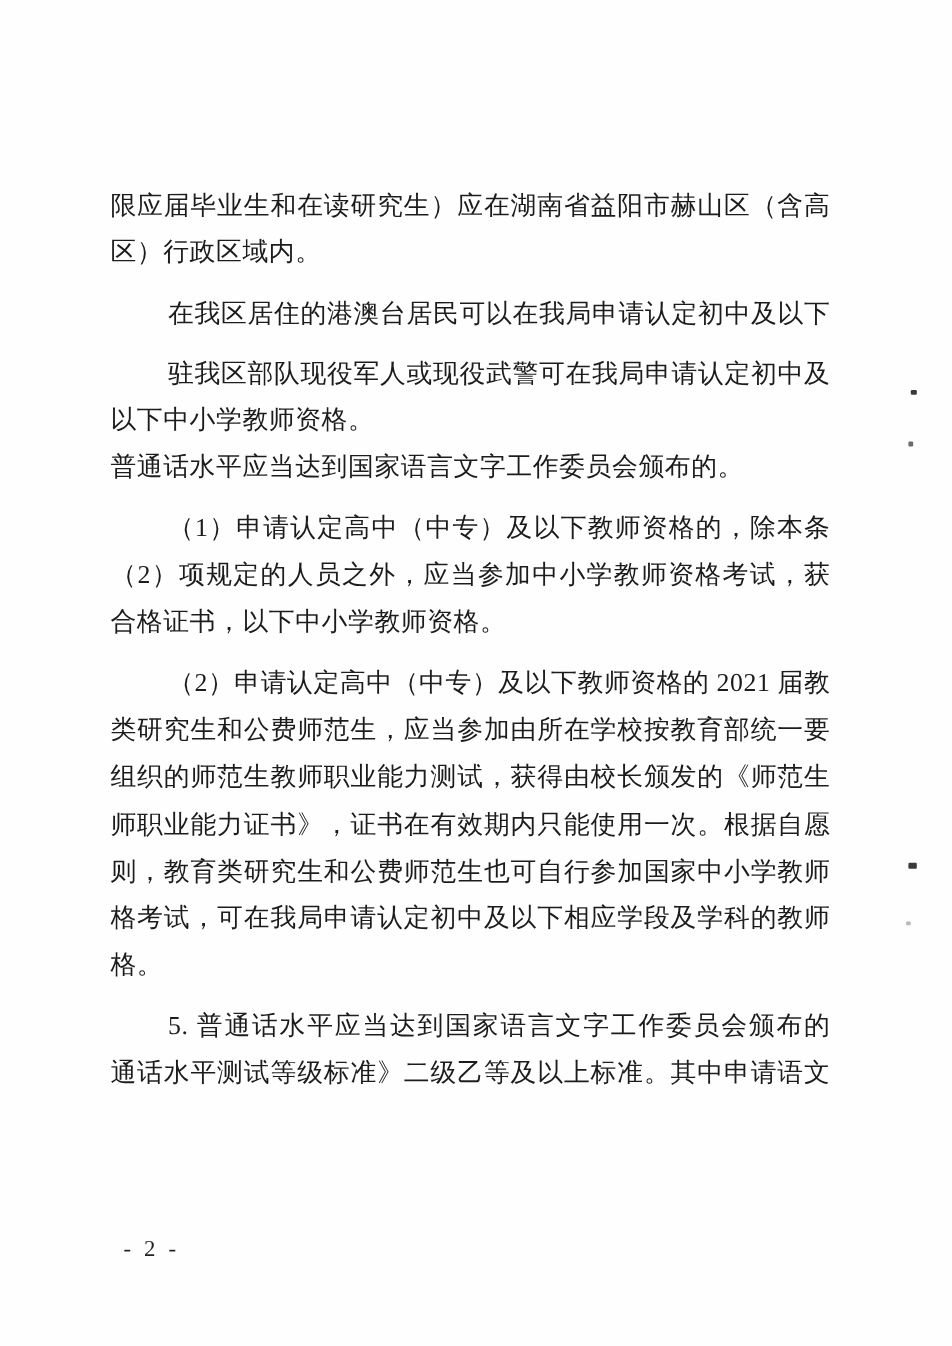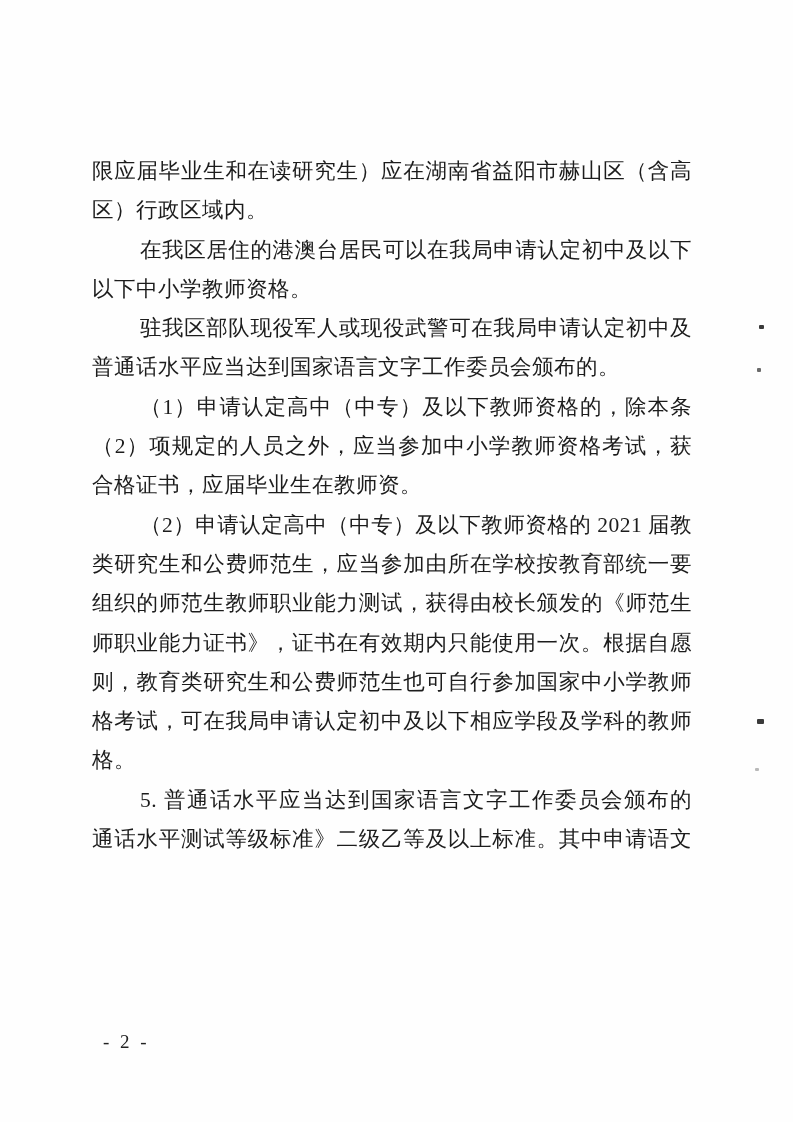--- a/index.html
+++ b/index.html
@@ -30,20 +30,21 @@
     letter-spacing: 0.5px;
   }
   .line.fill {
     white-space: normal;
     overflow: hidden;
     text-align: justify;
     text-align-last: justify;
   }
   .line.indent {
     padding-left: 48px;
+    margin-top: 11px;
   }
   .page-footer {
     position: absolute;
     left: 103px;
     top: 1031px;
     font-size: 19px;
     color: #222222;
     letter-spacing: 3px;
     font-family: "Liberation Serif", "DejaVu Serif", serif;
   }
@@ -58,26 +59,26 @@
   .speck.s4 { left: 755px; top: 768px; width: 4px; height: 3px; opacity: 0.35; }
 </style>
 </head>
 <body>
 
 <div class="page">
   <div class="doc-body" id="doc-body">
       <div class="line fill">限应届毕业生和在读研究生）应在湖南省益阳市赫山区（含高新</div>
       <div class="line">区）行政区域内。</div>
       <div class="line indent fill">在我区居住的港澳台居民可以在我局申请认定初中及以下</div>
+      <div class="line indent fill">驻我区部队现役军人或现役武警可在我局申请认定初中及</div>
       <div class="line">以下中小学教师资格。</div>
-      <div class="line indent fill">驻我区部队现役军人或现役武警可在我局申请认定初中及</div>
       <div class="line">普通话水平应当达到国家语言文字工作委员会颁布的。</div>
       <div class="line indent fill">（1）申请认定高中（中专）及以下教师资格的，除本条第</div>
       <div class="line fill">（2）项规定的人员之外，应当参加中小学教师资格考试，获得</div>
-      <div class="line">合格证书，应届毕业生在教师资。</div>
+      <div class="line">合格证书，以下中小学教师资格。</div>
       <div class="line indent fill">（2）申请认定高中（中专）及以下教师资格的 2021 届教育</div>
       <div class="line fill">类研究生和公费师范生，应当参加由所在学校按教育部统一要求</div>
       <div class="line fill">组织的师范生教师职业能力测试，获得由校长颁发的《师范生教</div>
       <div class="line fill">师职业能力证书》，证书在有效期内只能使用一次。根据自愿原</div>
       <div class="line fill">则，教育类研究生和公费师范生也可自行参加国家中小学教师资</div>
       <div class="line fill">格考试，可在我局申请认定初中及以下相应学段及学科的教师资</div>
       <div class="line">格。</div>
       <div class="line indent fill">5. 普通话水平应当达到国家语言文字工作委员会颁布的《普</div>
       <div class="line fill">通话水平测试等级标准》二级乙等及以上标准。其中申请语文教</div>
     </div>

